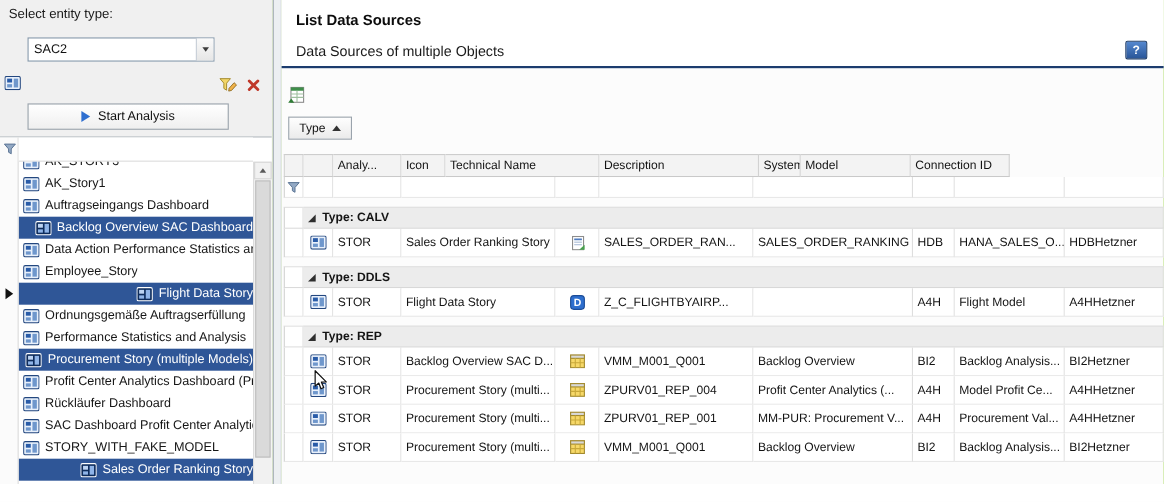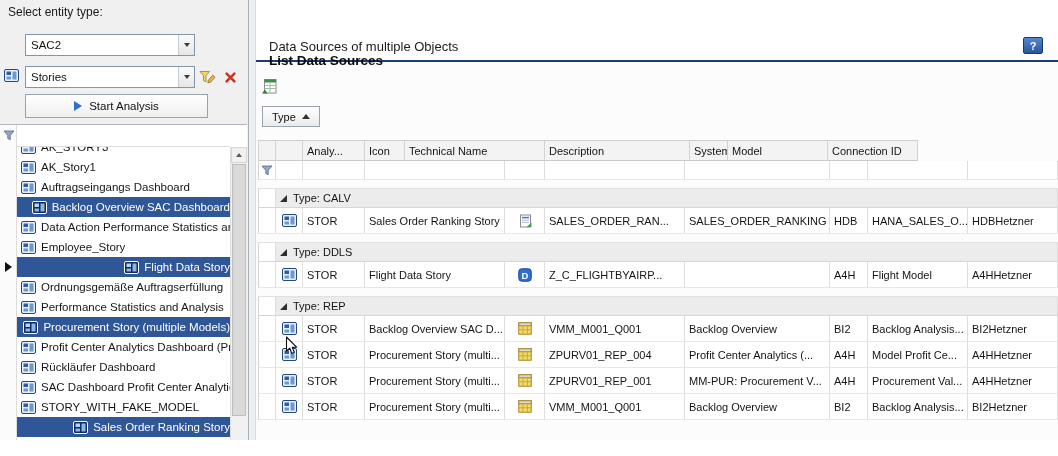--- a/index.html
+++ b/index.html
@@ -38,35 +38,35 @@
   .vs-btn{position:absolute;left:0;width:16px;height:16px;background:#f1f1f1;display:flex;align-items:center;justify-content:center;border:1px solid #d6d6d6;}
   #vs-up{top:0;}
   #vs-dn{bottom:0;}
   .arr-up-s{width:0;height:0;border-left:3.5px solid transparent;border-right:3.5px solid transparent;border-bottom:4.5px solid #5a5a5a;}
   .arr-dn-s{width:0;height:0;border-left:3.5px solid transparent;border-right:3.5px solid transparent;border-top:4.5px solid #5a5a5a;}
   #vs-thumb{position:absolute;left:1px;top:17px;width:14px;height:252px;background:#dadada;border:1px solid #bdbdbd;}
 
   
   #right{position:absolute;left:256px;top:0;width:802px;height:456px;background:#fcfcfc;}
   #r-header{position:absolute;left:0;top:0;width:802px;height:62px;background:#ffffff;border-bottom:2px solid var(--header_rule,#1c3c6e);}
-  #r-title{position:absolute;left:13px;top:11px;font-size:13.5px;font-weight:bold;color:#0c0c0c;margin-top:42px;}
+  #r-title{position:absolute;left:13px;top:11px;font-size:13.5px;font-weight:bold;color:#0c0c0c;}
   #r-sub{position:absolute;left:13px;top:39px;font-size:13px;color:#1a1a1a;}
   #help-btn{position:absolute;right:15px;top:37px;width:20px;height:17px;background:linear-gradient(#5588cf,#2a5699);border:1px solid #1a3a68;border-radius:2px;color:#fff;font-weight:bold;font-size:11px;display:flex;align-items:center;justify-content:center;}
   #export-btn{position:absolute;left:5px;top:78px;width:18px;height:18px;display:flex;background:transparent;border:none;padding:0;}
   #group-chip{position:absolute;left:6px;top:106px;height:21px;display:inline-flex;align-items:center;gap:6px;padding:0 9px;background:linear-gradient(#fefefe,#ebebeb);border:1px solid #9aa3ac;font-size:11px;color:#111;}
   .tri-up{width:0;height:0;border-left:4px solid transparent;border-right:4px solid transparent;border-bottom:5px solid #333;}
 
   #grid{position:absolute;left:2px;top:140px;width:801px;}
   .g-row{display:flex;}
   .g-row > .g-cell:first-child{border-left:1px solid #d4d4d4;}
   .g-cell{flex:none;display:flex;align-items:center;padding:0 4px;font-size:11px;color:#141414;white-space:nowrap;overflow:hidden;background:#fff;border-right:1px solid #dedede;border-bottom:1px solid #e8e8e8;}
   .g-head .g-cell{height:21px;background:#f3f3f3;border-top:1px solid #cdcdcd;border-bottom:1px solid #c9c9c9;border-right:1px solid #d2d2d2;}
   .g-filter .g-cell{height:19px;}
   .g-group .g-cell{height:20px;border-bottom:1px solid #d6d6d6;border-top:1px solid #e0e0e0;}
-  .gc{background:var(--group_row_bg,#ececec) !important;font-weight:normal;align-items:center;}
+  .gc{background:var(--group_row_bg,#ececec) !important;font-weight:bold;align-items:center;}
   .g-data .g-cell{height:26px;}
   .g-spacer{height:8px;}
   .cell-ic{justify-content:center;padding:0;}
   .g-tri{width:0;height:0;border-left:7px solid transparent;border-bottom:7px solid #2e2e2e;margin-right:6px;}
   .fun{display:flex;}
 
   #cursor{position:absolute;left:285px;top:336px;z-index:99;pointer-events:none;}
 </style>
 </head>
 <body>
@@ -84,26 +84,20 @@
     </div>
 
     <span class="side-icon">
         <svg width="15" height="13" viewBox="0 0 15 13">
           <rect x="0.5" y="0.5" width="14" height="12" rx="1.5" fill="#e8f0fb" stroke="#23477f"></rect>
           <rect x="2.5" y="2.5" width="4.5" height="3.5" fill="#2a5ca8"></rect>
           <rect x="8.5" y="2.5" width="4" height="8" fill="#6f97cc"></rect>
           <rect x="2.5" y="7.5" width="4.5" height="3" fill="#6f97cc"></rect>
         </svg>
       </span>
-    <div class="combo" id="combo-object">
-      <span class="combo-val">Stories</span>
-      <span class="combo-arrow">
-          <span class="arr-dn"></span>
-        </span>
-    </div>
     <button class="tool-btn" id="btn-filter-edit">
         <svg width="17" height="15" viewBox="0 0 17 15">
           <path d="M1 1.5 H10.5 L7 5.6 V12 L4.5 10.4 V5.6 Z" fill="#f2d668" stroke="#a68c2f" stroke-width="0.9"></path>
           <path d="M9.3 10.2 L13.8 5.2 L16 7.2 L11.5 12.2 L8.9 12.8 Z" fill="#f0b24a" stroke="#8d6a20" stroke-width="0.8"></path>
         </svg>
       </button>
     <button class="tool-btn" id="btn-clear">
         <svg width="13" height="13" viewBox="0 0 13 13">
           <path d="M2.6 2.6 L10.4 10.4 M10.4 2.6 L2.6 10.4" stroke="#c0392b" stroke-width="2.6" stroke-linecap="round"></path>
         </svg>

